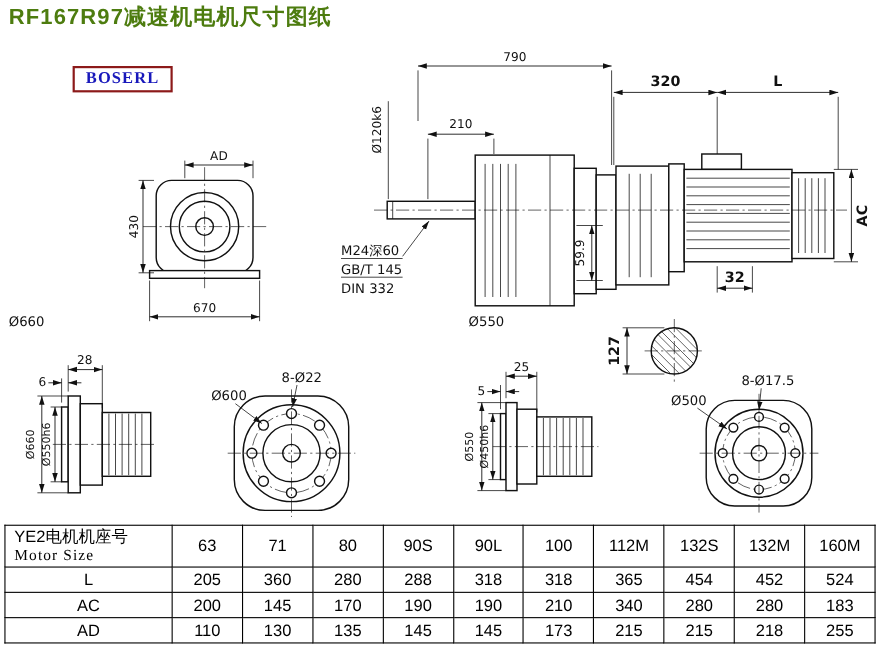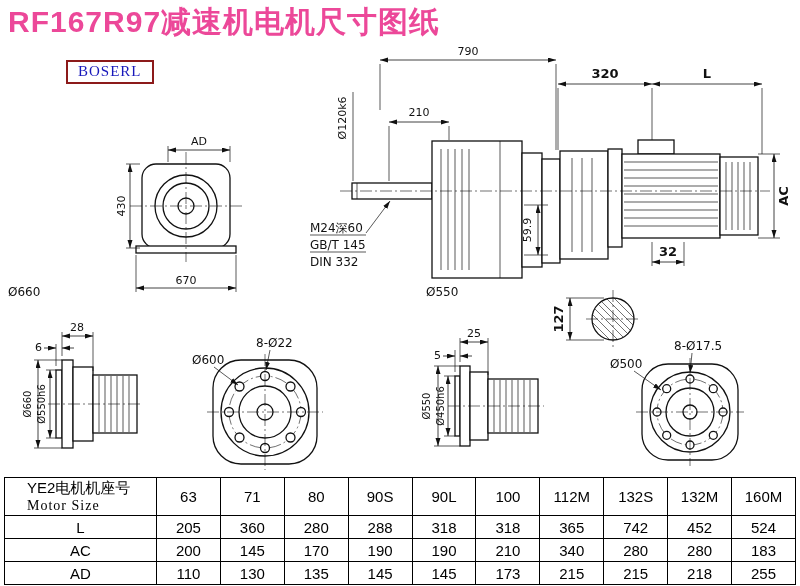--- a/index.html
+++ b/index.html
@@ -1,36 +1,36 @@
 <!DOCTYPE html>
 <html><head>
 <meta charset="utf-8">
 <style>
   *{box-sizing:border-box}
   body{margin:0;background:#fff}
   .page{position:relative;width:800px;height:586px;background:#fff;font-family:"Liberation Sans",sans-serif;overflow:hidden;color:#000}
-  .title{position:absolute;top:2px;left:8px;margin:0;font-size:30px;font-weight:bold;color:#ec4899;letter-spacing:1px;font-family:"Liberation Sans",sans-serif}
-  .logo{position:absolute;top:60px;left:66px;border:2px solid #8c1a1a;color:#1818bb;font-weight:normal;font-size:15px;padding:1px 10px 2px;letter-spacing:1px;font-family:"Liberation Serif",serif;background:#fff}
+  .title{position:absolute;top:2px;left:8px;margin:0;font-size:20px;font-weight:bold;color:#4d7c0f;letter-spacing:1px;font-family:"Liberation Sans",sans-serif}
+  .logo{position:absolute;top:60px;left:66px;border:2px solid #8c1a1a;color:#1818bb;font-weight:bold;font-size:15px;padding:1px 10px 2px;letter-spacing:1px;font-family:"Liberation Serif",serif;background:#fff}
   .drawing{position:absolute;top:0;left:0}
   svg text{font-family:"DejaVu Sans",sans-serif;font-size:11px;fill:#111}
   svg text.b{font-size:13px;font-weight:bold}
   svg text.s{font-size:10px}
   svg text.note{font-size:12px}
   .olf{fill:#fff;stroke:#111;stroke-width:1.3}
   .fin{stroke:#111;stroke-width:.7}
   .tl{fill:none;stroke:#111;stroke-width:.7}
   .dl{fill:none;stroke:#111;stroke-width:.8;marker-start:url(#arw);marker-end:url(#arw)}
   .dle{fill:none;stroke:#111;stroke-width:.8;marker-end:url(#arw)}
   .ldr{fill:none;stroke:#111;stroke-width:.7;marker-end:url(#arw)}
   .cl{fill:none;stroke:#111;stroke-width:.6;stroke-dasharray:12 3 2 3}
   .hatch{stroke:#111;stroke-width:.6}
   .dim-table{position:absolute;left:4px;top:477px;width:792px;border-collapse:collapse;table-layout:fixed;font-size:15px;background:#fff}
   .dim-table th,.dim-table td{border:1px solid #000;text-align:center;padding:1px 2px;font-weight:normal;height:23px}
   .dim-table thead th{height:36px}
-  .dim-table th.first{width:152px;text-align:left;padding-left:22px}
+  .dim-table th.first{width:152px;text-align:left;padding-left:8px}
   .first .cn{font-size:15px}
   .first .en{font-family:Liberation Serif, serif;font-size:14px;letter-spacing:1px}
 </style>
 </head>
 <body>
 
 <div class="page">
 
   <h1 class="title">RF167R97减速机电机尺寸图纸</h1>
   <div class="logo">BOSERL</div>
@@ -361,21 +361,21 @@
     <tbody>
         <tr>
           <th>L</th>
           <td>205</td>
           <td>360</td>
           <td>280</td>
           <td>288</td>
           <td>318</td>
           <td>318</td>
           <td>365</td>
-          <td>742</td>
+          <td>454</td>
           <td>452</td>
           <td>524</td>
         </tr>
         <tr>
           <th>AC</th>
           <td>200</td>
           <td>145</td>
           <td>170</td>
           <td>190</td>
           <td>190</td>

